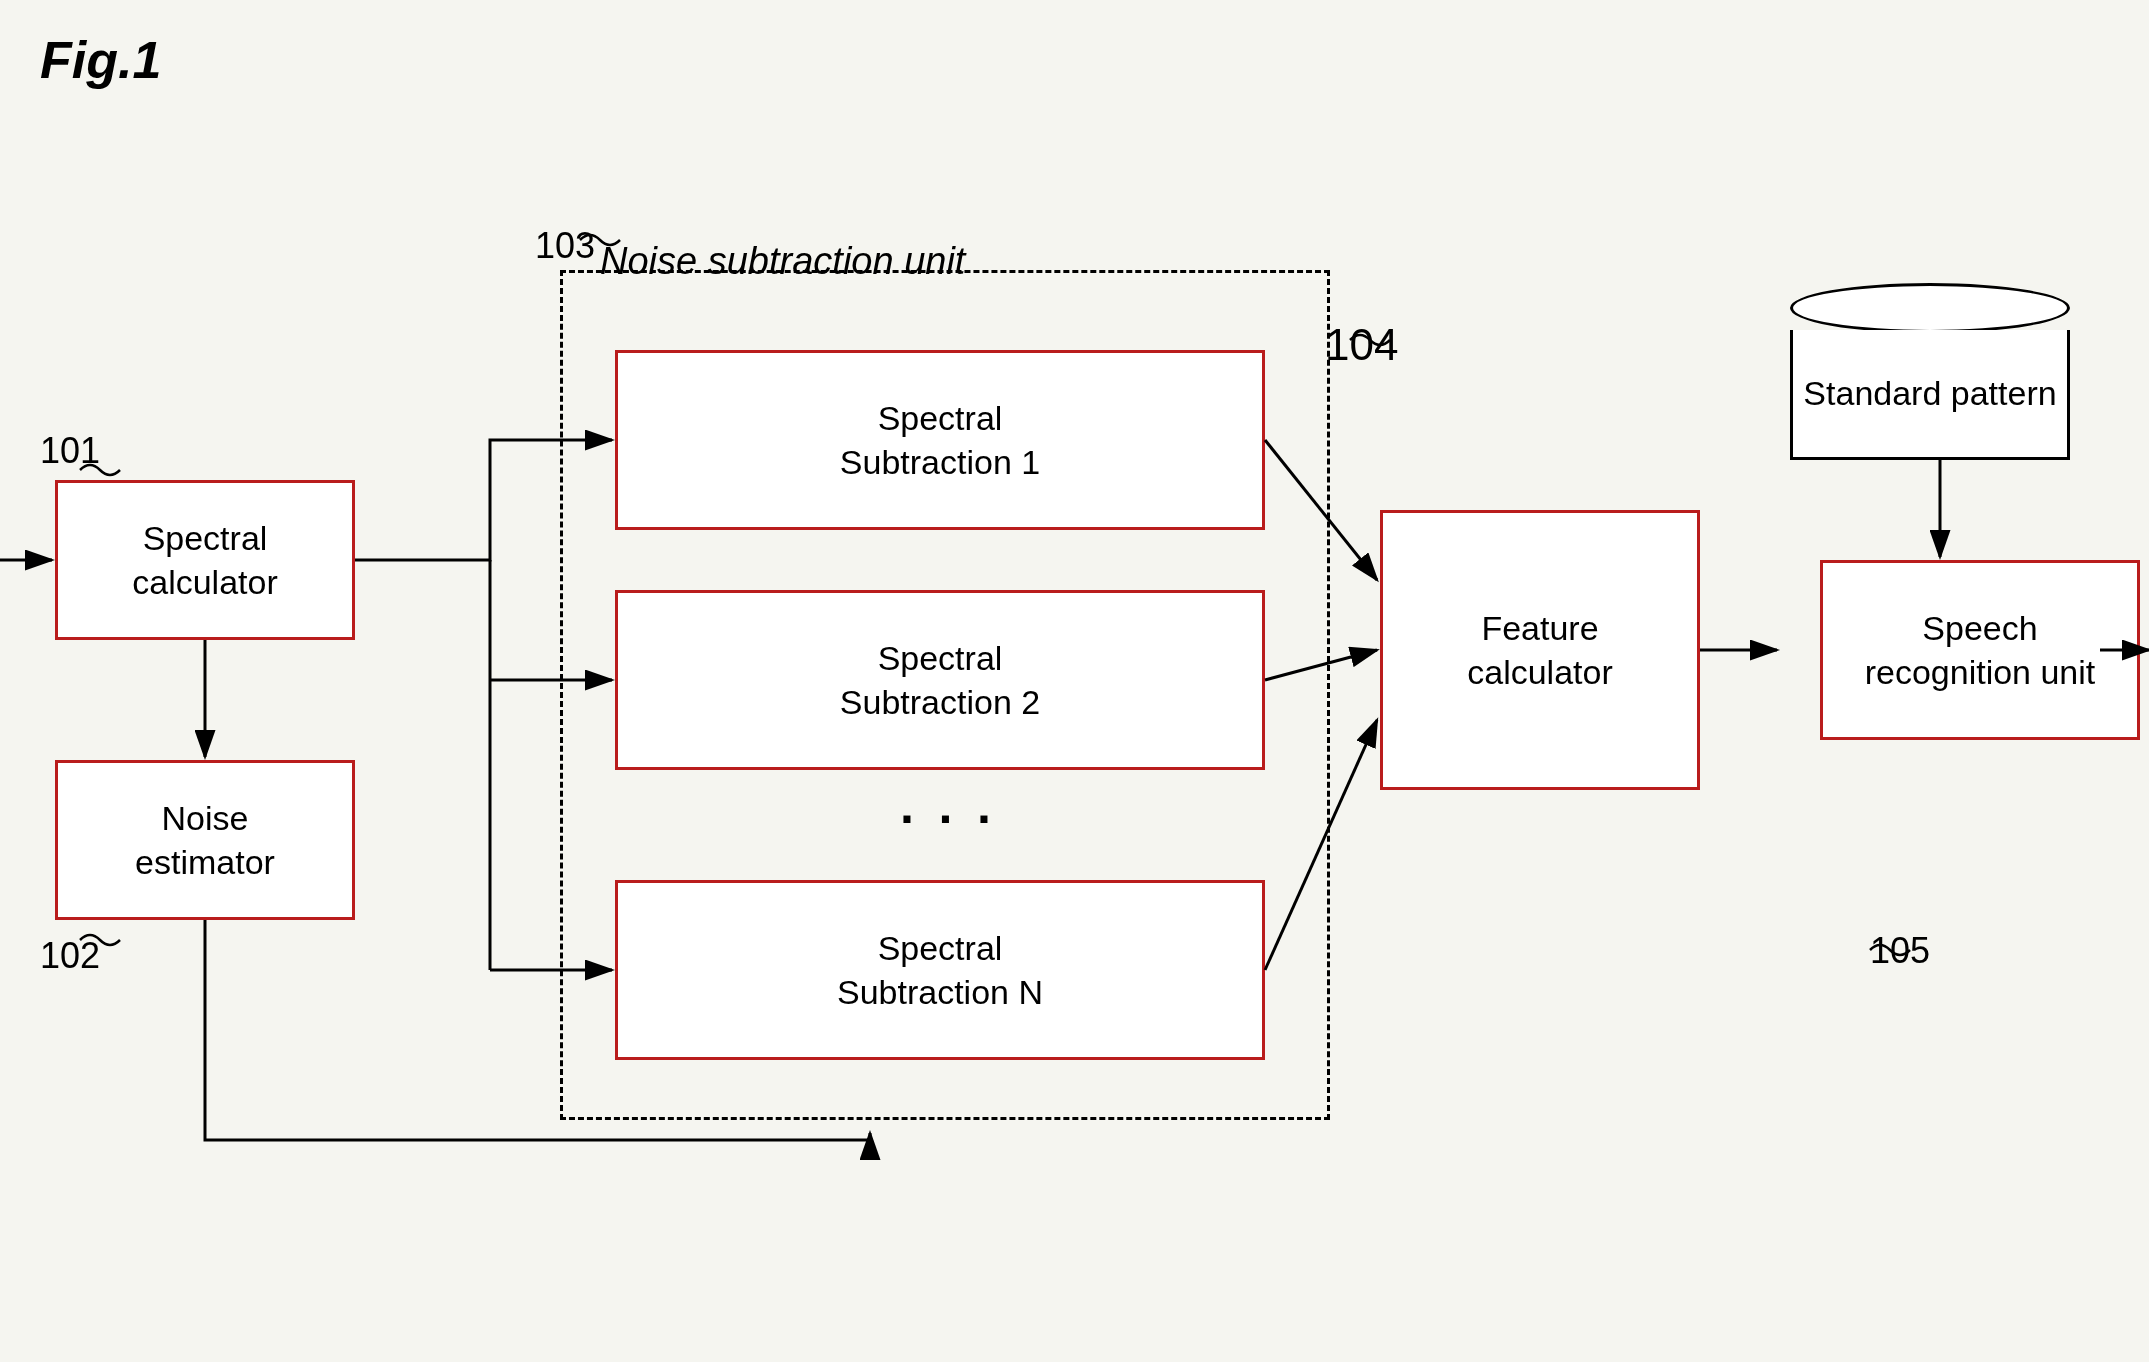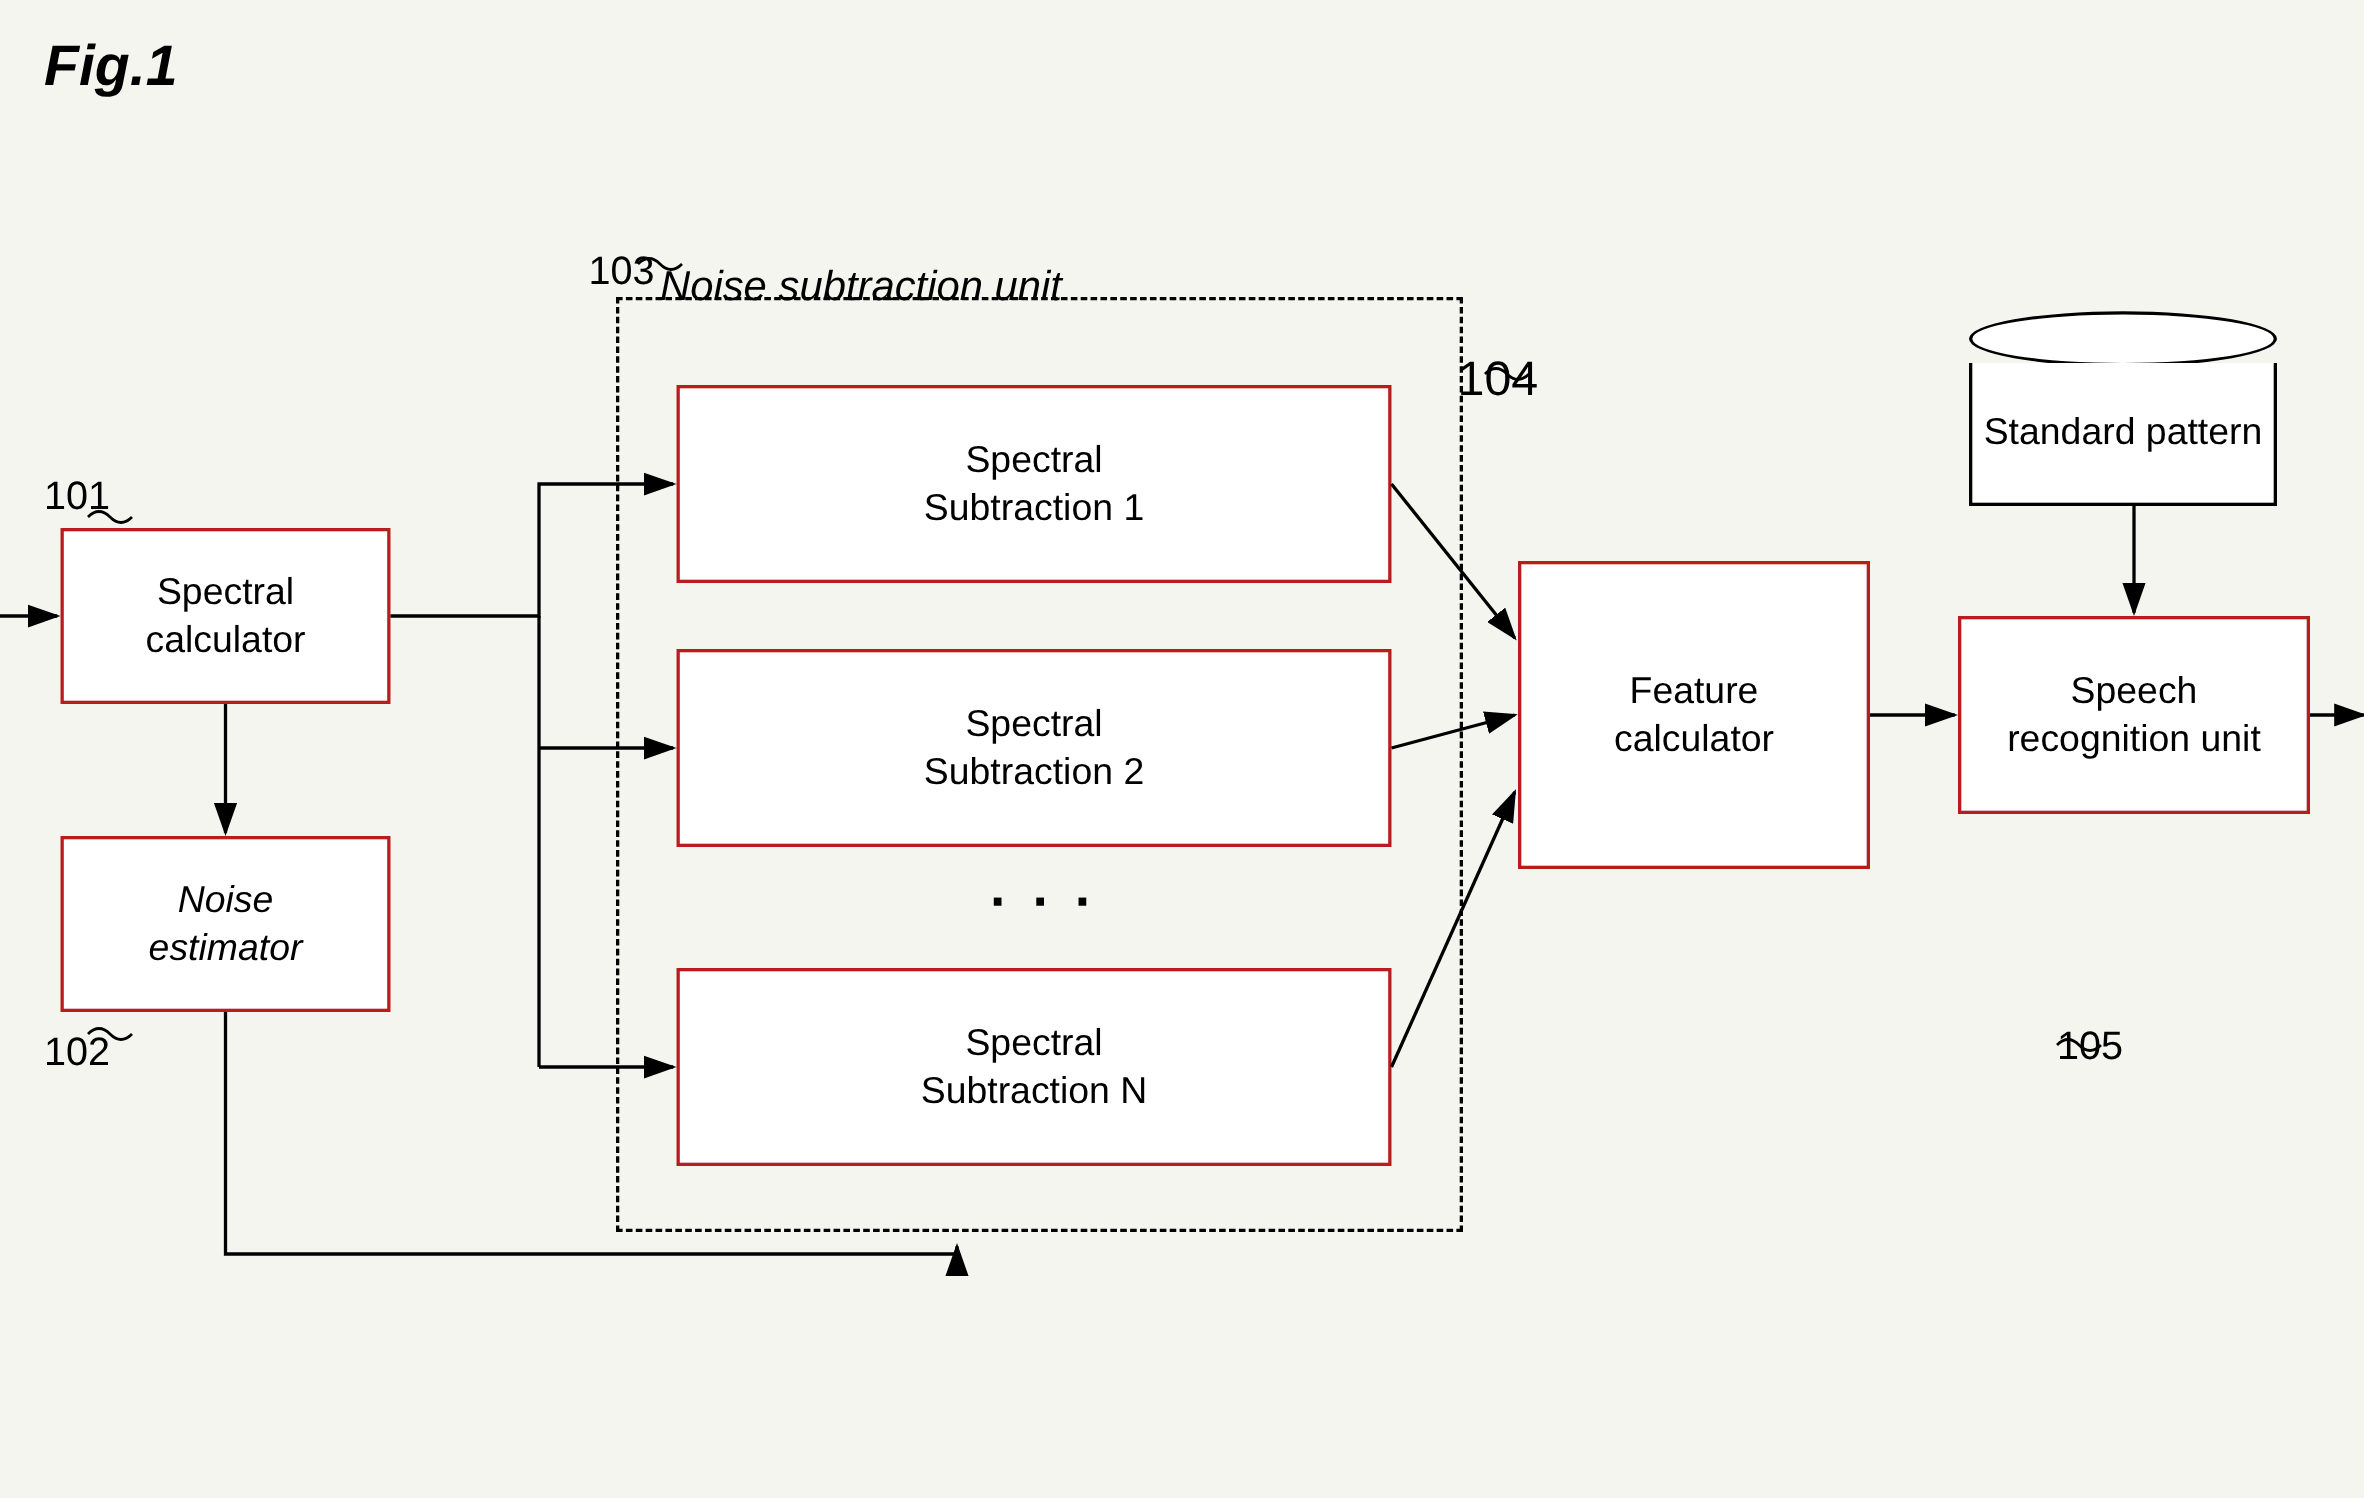--- a/index.html
+++ b/index.html
@@ -156,21 +156,21 @@
 
   <div class="noise-subtraction-label">Noise subtraction unit</div>
 
   <div class="dashed-box" style="left: 560px; top: 270px; width: 770px; height: 850px;"></div>
 
   <div class="box" style="left: 55px; top: 480px; width: 300px; height: 160px;">
     <span style="white-space: pre-line;">Spectral
 calculator</span>
   </div>
 
-  <div class="box" style="left: 55px; top: 760px; width: 300px; height: 160px; font-style: italic;">
+  <div class="box" style="left: 55px; top: 760px; width: 300px; height: 160px;">
     <span style="white-space: pre-line;">Noise
 estimator</span>
   </div>
 
   <div class="box" style="left: 615px; top: 350px; width: 650px; height: 180px;">
     <span style="white-space: pre-line;">Spectral
 Subtraction 1</span>
   </div>
 
   <div class="box" style="left: 615px; top: 590px; width: 650px; height: 180px;">
@@ -181,21 +181,21 @@
   <div class="box" style="left: 615px; top: 880px; width: 650px; height: 180px;">
     <span style="white-space: pre-line;">Spectral
 Subtraction N</span>
   </div>
 
   <div class="box" style="left: 1380px; top: 510px; width: 320px; height: 280px;">
     <span style="white-space: pre-line;">Feature
 calculator</span>
   </div>
 
-  <div class="box" style="left: 1780px; top: 560px; width: 320px; height: 180px;">
+  <div class="box" style="left: 1820px; top: 560px; width: 320px; height: 180px;">
     <span style="white-space: pre-line;">Speech
 recognition unit</span>
   </div>
 
   <div class="cylinder" style="position: absolute; left: 1790px; top: 280px;">
     <div class="cylinder-top"></div>
     <div class="cylinder-body">
       <span style="white-space: pre-line;">Standard pattern</span>
     </div>
   </div>

